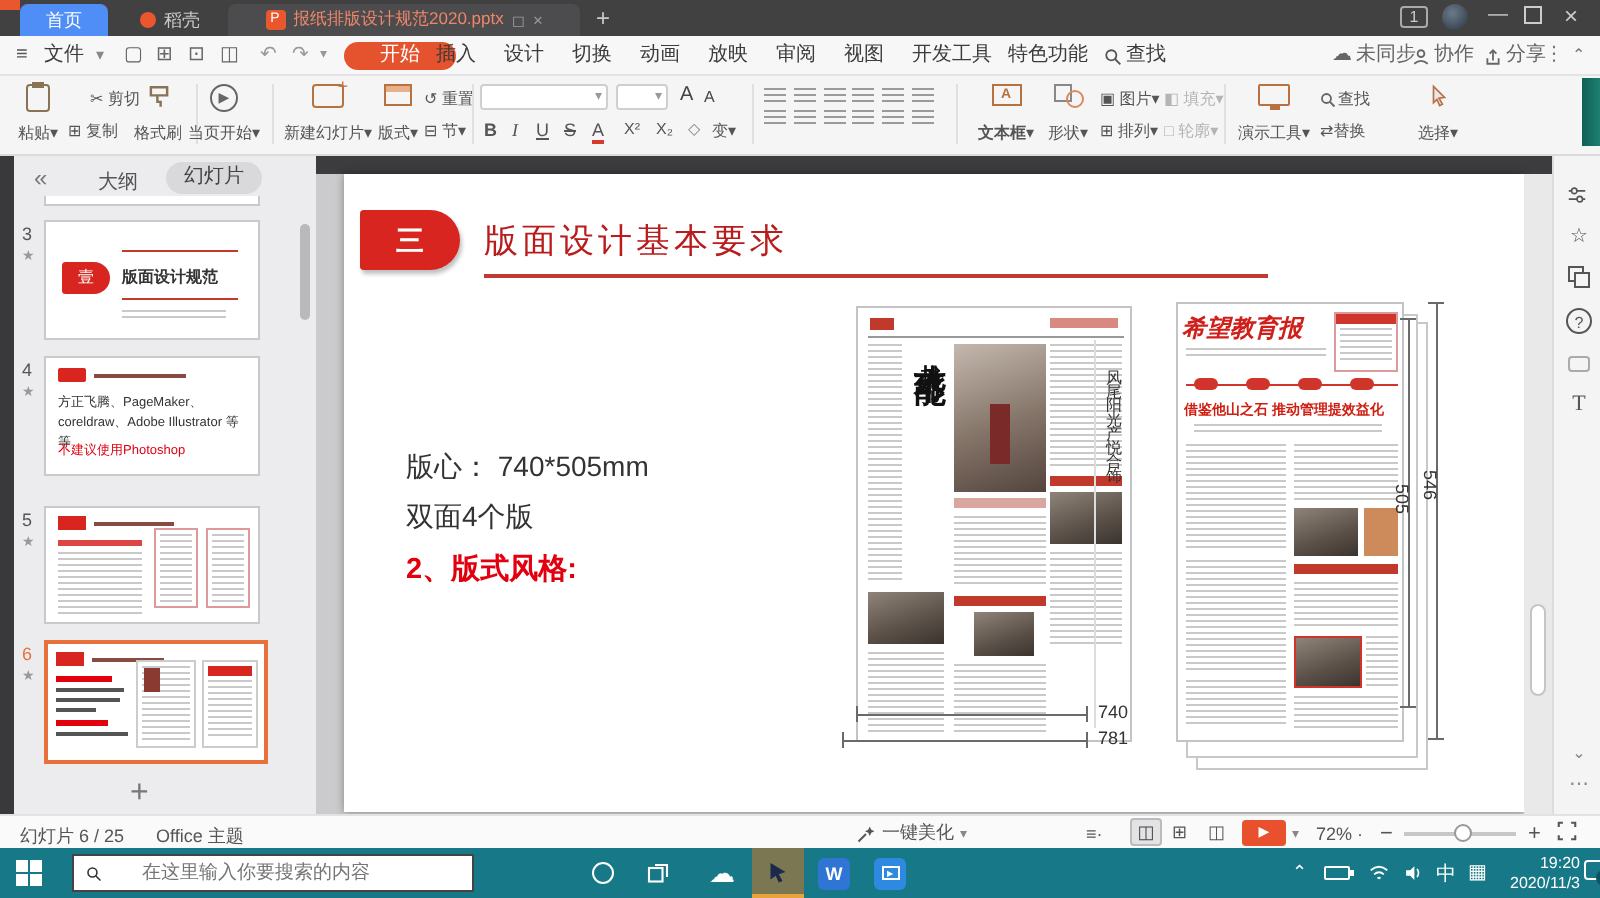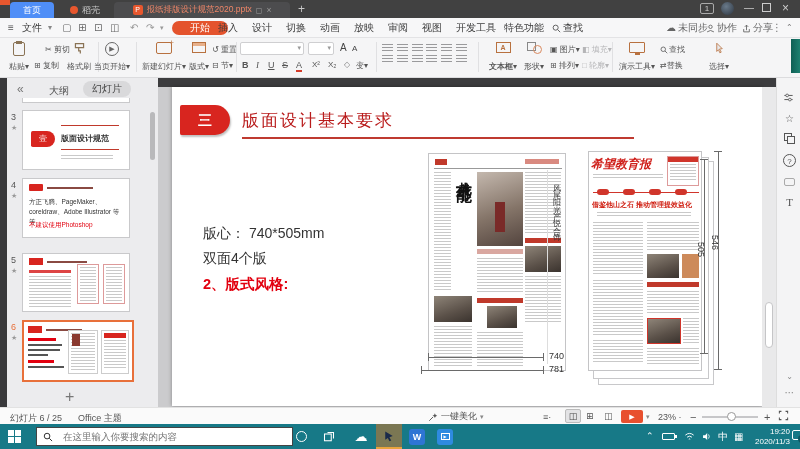--- a/index.html
+++ b/index.html
@@ -421,40 +421,40 @@
         </svg>
         <span>一键美化</span>
         <span style="font-size:7px;color:#888;">▾</span>
       </span>
     <span class="abs" style="left:543px;top:4px;color:#555;">≡·</span>
     <span class="abs" style="left:565px;top:1px;width:16px;height:14px;background:#e3e3e5;border:1px solid #bbb;border-radius:2px;text-align:center;line-height:13px;color:#444;">◫</span>
     <span class="abs" style="left:586px;top:3px;color:#555;">⊞</span>
     <span class="abs" style="left:604px;top:3px;color:#555;">◫</span>
     <span class="abs" style="left:621px;top:2px;width:22px;height:13px;background:#e8502e;border-radius:2px;color:#fff;font-size:7px;text-align:center;line-height:13px;">▶</span>
     <span class="abs" style="left:646px;top:5px;font-size:7px;color:#888;">▾</span>
-    <span class="abs" style="left:658px;top:4px;"><span>23%</span> ·</span>
+    <span class="abs" style="left:658px;top:4px;"><span>72%</span> ·</span>
     <span class="abs" style="left:690px;top:3px;font-size:11px;color:#555;">−</span>
     <span class="abs" style="left:702px;top:8px;width:56px;height:2px;background:#c7c7c9;"></span>
     <span class="abs" style="left:727px;top:4px;width:9px;height:9px;background:#fff;border:1px solid #999;border-radius:50%;"></span>
     <span class="abs" style="left:764px;top:3px;font-size:11px;color:#555;">+</span>
     <span class="abs" style="left:778px;top:2px;">
         <svg width="11" height="11" viewBox="0 0 16 16">
           <path d="M2 5 V2 H5 M11 2 H14 V5 M14 11 V14 H11 M5 14 H2 V11" fill="none" stroke="#555" stroke-width="1.5"></path>
         </svg>
       </span>
   </div>
 
   <div class="taskbar">
     <span class="abs" style="left:8px;top:6px;width:13px;height:13px;display:grid;grid-template-columns:1fr 1fr;grid-template-rows:1fr 1fr;gap:1px;">
         <span style="background:#fff;"></span>
         <span style="background:#fff;"></span>
         <span style="background:#fff;"></span>
         <span style="background:#fff;"></span>
       </span>
-    <span class="abs" style="left:36px;top:3px;width:257px;height:19px;background:#fff;border:1px solid #444;display:flex;align-items:center;gap:10px;padding:0 6px;">
+    <span class="abs" style="left:36px;top:3px;width:201px;height:19px;background:#fff;border:1px solid #444;display:flex;align-items:center;gap:20px;padding:0 6px;">
       <svg width="10" height="10" viewBox="0 0 16 16">
           <circle cx="6.5" cy="6.5" r="4.5" fill="none" stroke="#333" stroke-width="1.6"></circle>
           <path d="M10 10 L14.5 14.5" stroke="#333" stroke-width="1.6"></path>
         </svg>
       <input style="border: none; outline: none; font-size: 9.5px; color: rgb(51, 51, 51); width: 200px; font-family: inherit;" placeholder="在这里输入你要搜索的内容">
     </span>
     <span class="appcell" style="left:288px;">
         <span style="width:11px;height:11px;border:1.5px solid #fff;border-radius:50%;"></span>
       </span>
     <span class="appcell" style="left:316px;">

